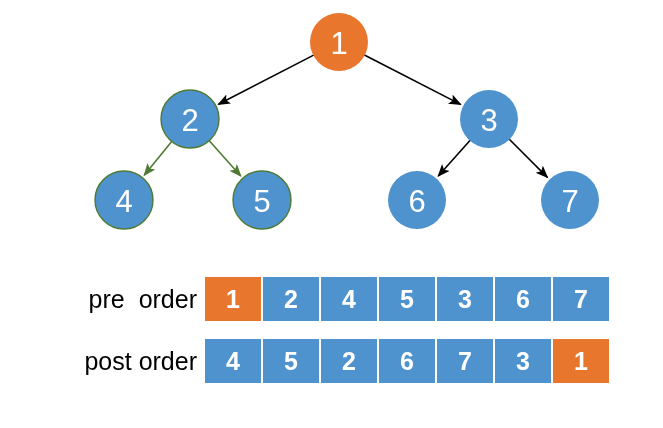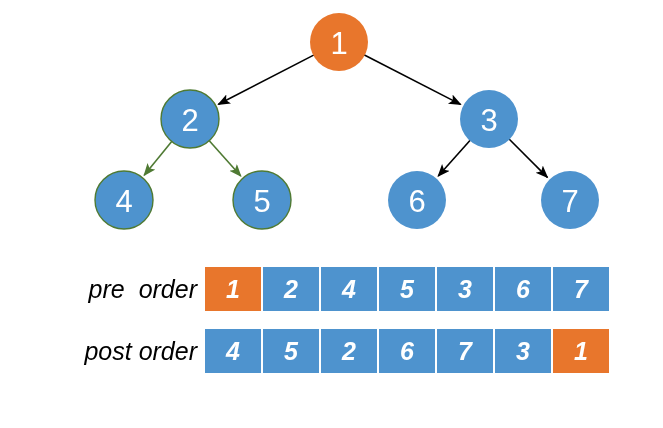--- a/index.html
+++ b/index.html
@@ -33,24 +33,23 @@
     font-family: "Liberation Sans", sans-serif;
     font-size: 31px;
     fill: #ffffff;
     text-anchor: middle;
     dominant-baseline: central;
     font-weight: 400;
   }
   #traversals {
     position: absolute;
     left: 0;
-    top: 250px;
+    top: 260px;
     width: 581px;
     height: 166px;
-    font-style: italic;
   }
   .trav-row {
     position: absolute;
     left: 0;
     width: 663px;
     height: 44px;
     display: flex;
     align-items: center;
   }
   #row-preorder { top: 17px; }

